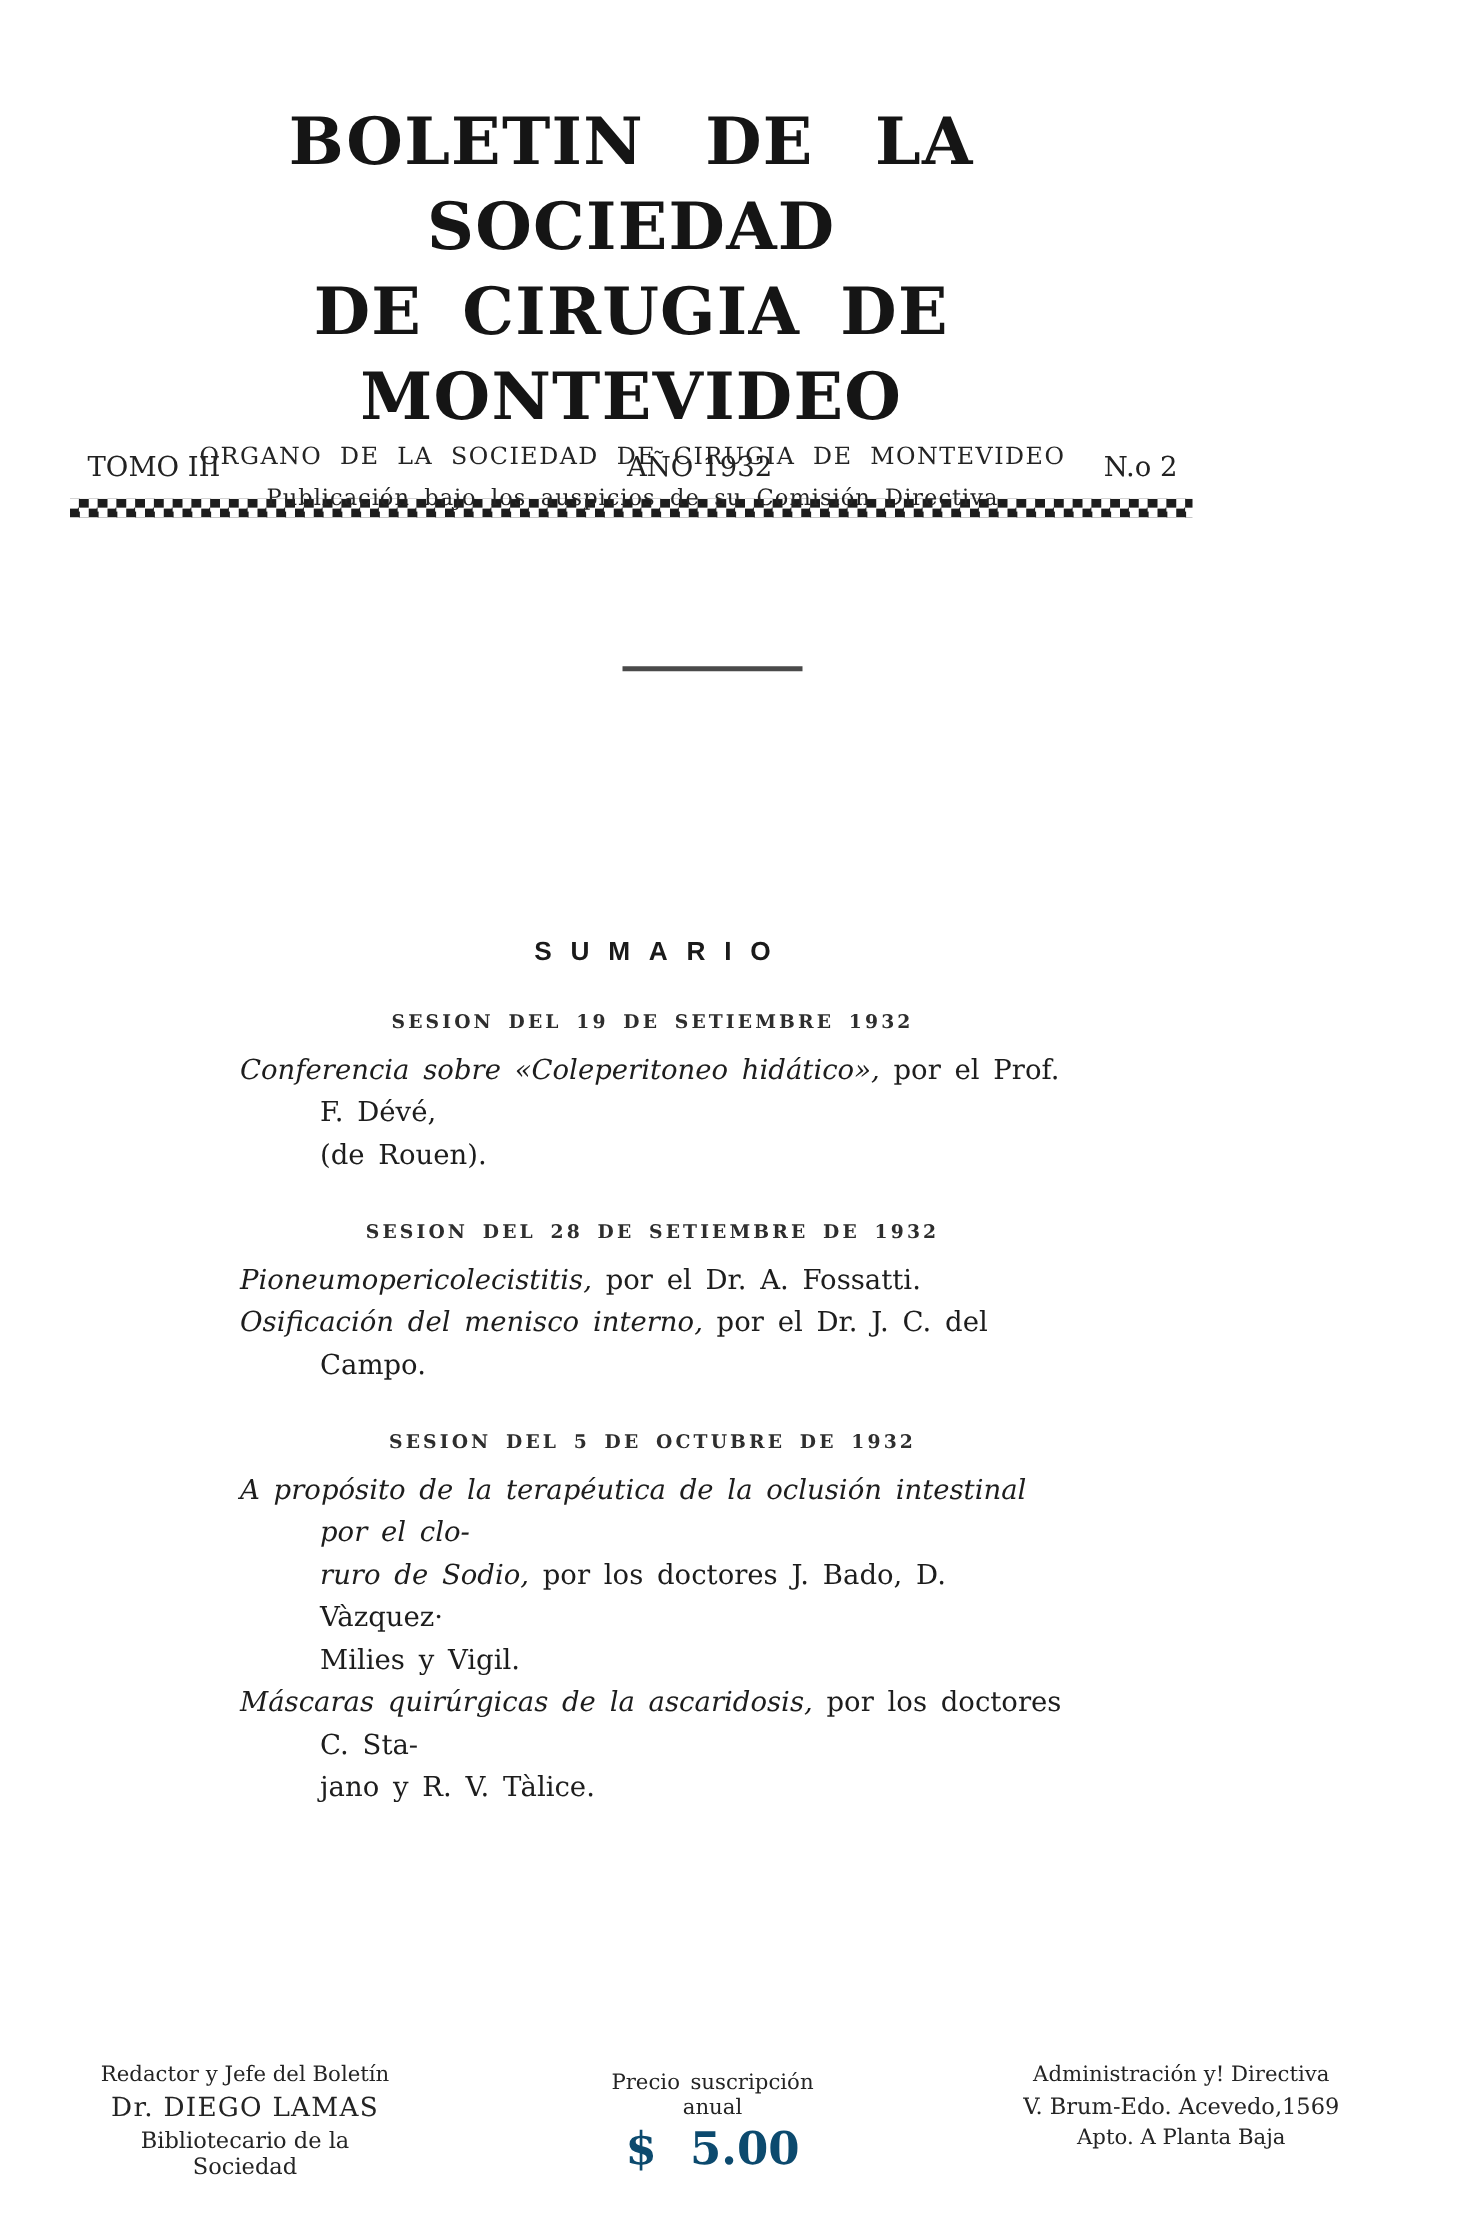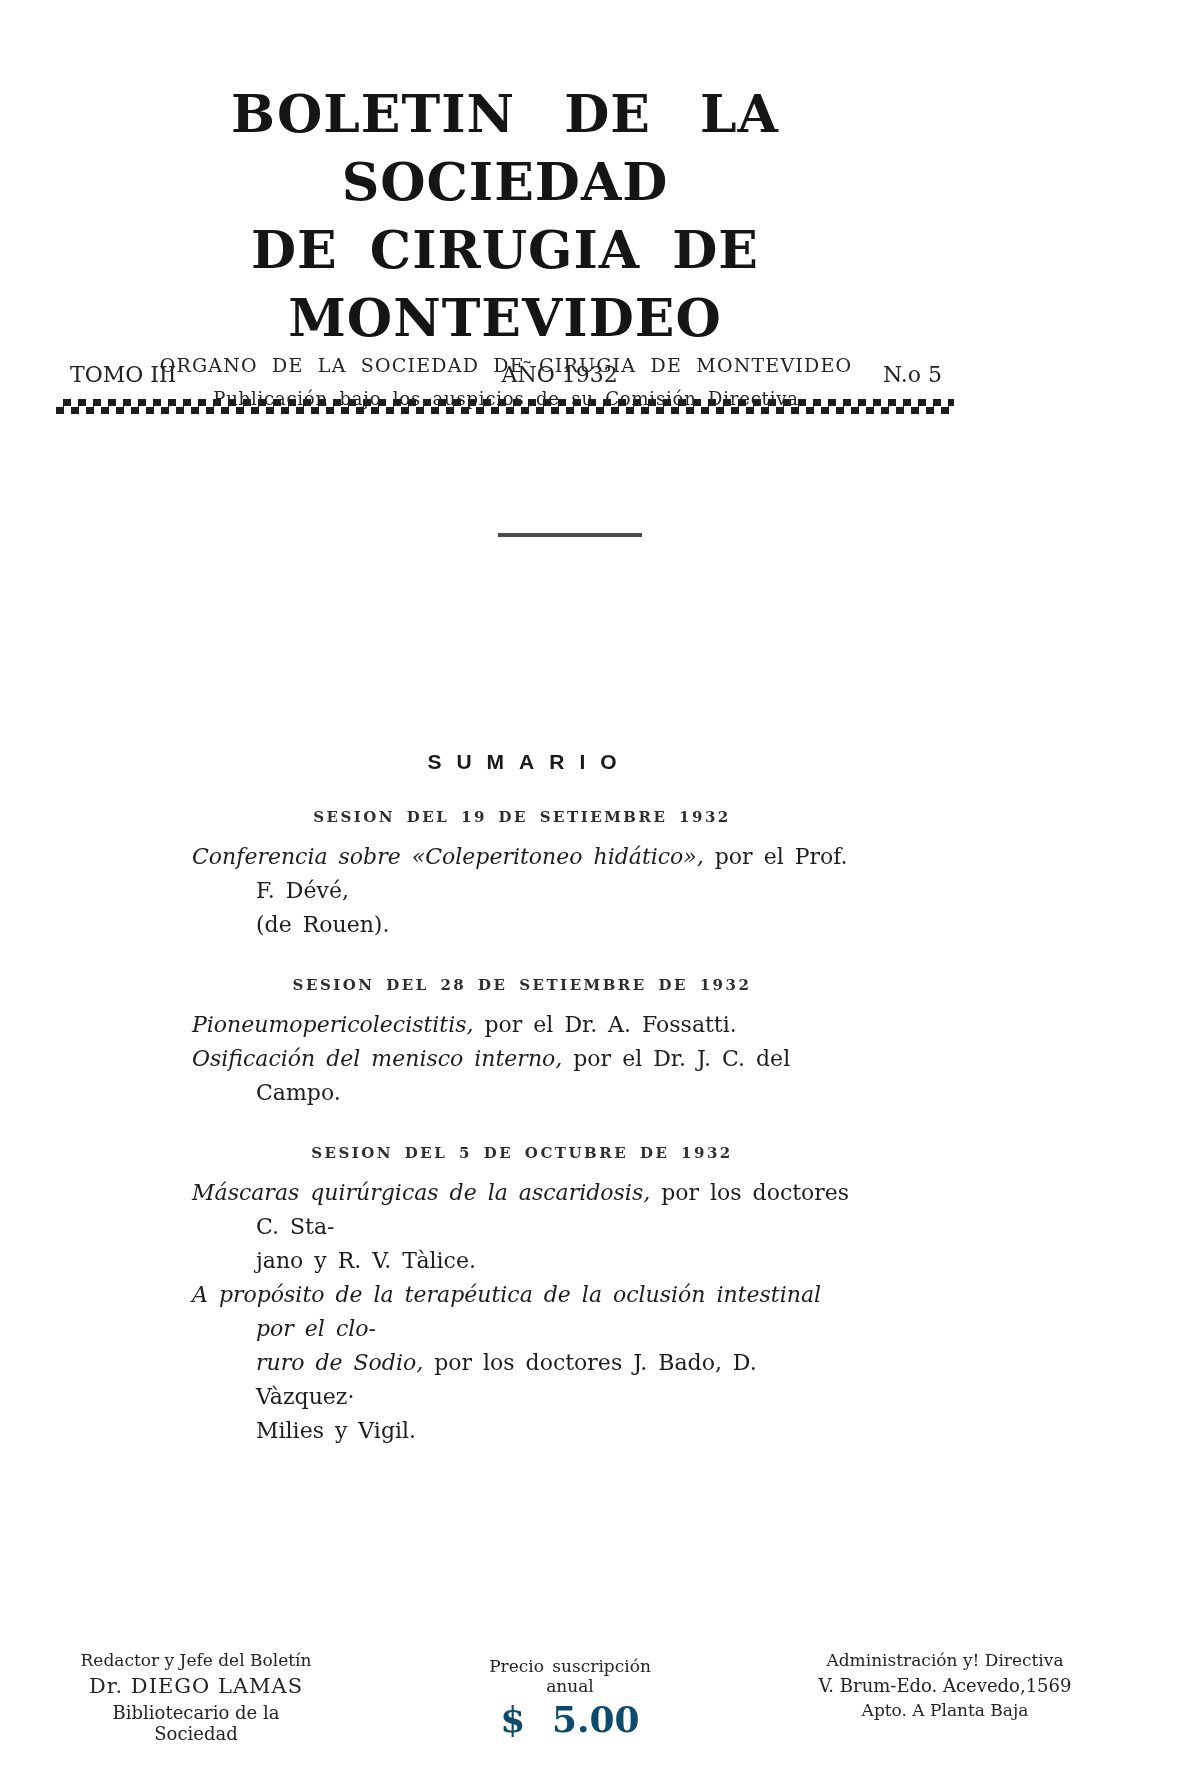--- a/index.html
+++ b/index.html
@@ -82,21 +82,21 @@
 <div class="page">
 
   <div class="masthead">
     <h1 class="title" style="margin:0;">
       <span class="t1">BOLETIN DE LA SOCIEDAD</span>
       <span class="t2">DE CIRUGIA DE MONTEVIDEO</span>
     </h1>
     <div class="issue-row">
       <span>TOMO III</span>
       <span class="mid">AÑO 1932</span>
-      <span>N.o 5</span>
+      <span>N.o 2</span>
     </div>
     <div class="zigzag"></div>
   </div>
 
   <div class="organ">
     <div class="o1">ORGANO DE LA SOCIEDAD DE CIRUGIA DE MONTEVIDEO</div>
     <div class="o2">Publicación bajo los auspicios de su Comisión Directiva</div>
   </div>
 
   <div class="divider"></div>
@@ -106,25 +106,25 @@
 
     <div class="session-heading">SESION DEL 19 DE SETIEMBRE 1932</div>
     <p class="entry"><span class="it">Conferencia sobre «Coleperitoneo hidático»,</span><span class="rm"> por el Prof. F. Dévé,
 (de Rouen).</span></p>
 
     <div class="session-heading">SESION DEL 28 DE SETIEMBRE DE 1932</div>
     <p class="entry"><span class="it">Pioneumopericolecistitis,</span><span class="rm"> por el Dr. A. Fossatti.</span></p>
     <p class="entry"><span class="it">Osificación del menisco interno,</span><span class="rm"> por el Dr. J. C. del Campo.</span></p>
 
     <div class="session-heading">SESION DEL 5 DE OCTUBRE DE 1932</div>
-    <p class="entry"><span class="it">Máscaras quirúrgicas de la ascaridosis,</span><span class="rm"> por los doctores C. Sta-
-jano y R. V. Tàlice.</span></p>
     <p class="entry"><span class="it">A propósito de la terapéutica de la oclusión intestinal por el clo-
 ruro de Sodio,</span><span class="rm"> por los doctores J. Bado, D. Vàzquez·
 Milies y Vigil.</span></p>
+    <p class="entry"><span class="it">Máscaras quirúrgicas de la ascaridosis,</span><span class="rm"> por los doctores C. Sta-
+jano y R. V. Tàlice.</span></p>
   </div>
 
   <div class="footer-left">
     <div class="f1">Redactor y Jefe del Boletín</div>
     <div class="f2">Dr. DIEGO LAMAS</div>
     <div class="f3">Bibliotecario de la Sociedad</div>
   </div>
 
   <div class="footer-center">
     <div class="label">Precio suscripción anual</div>

